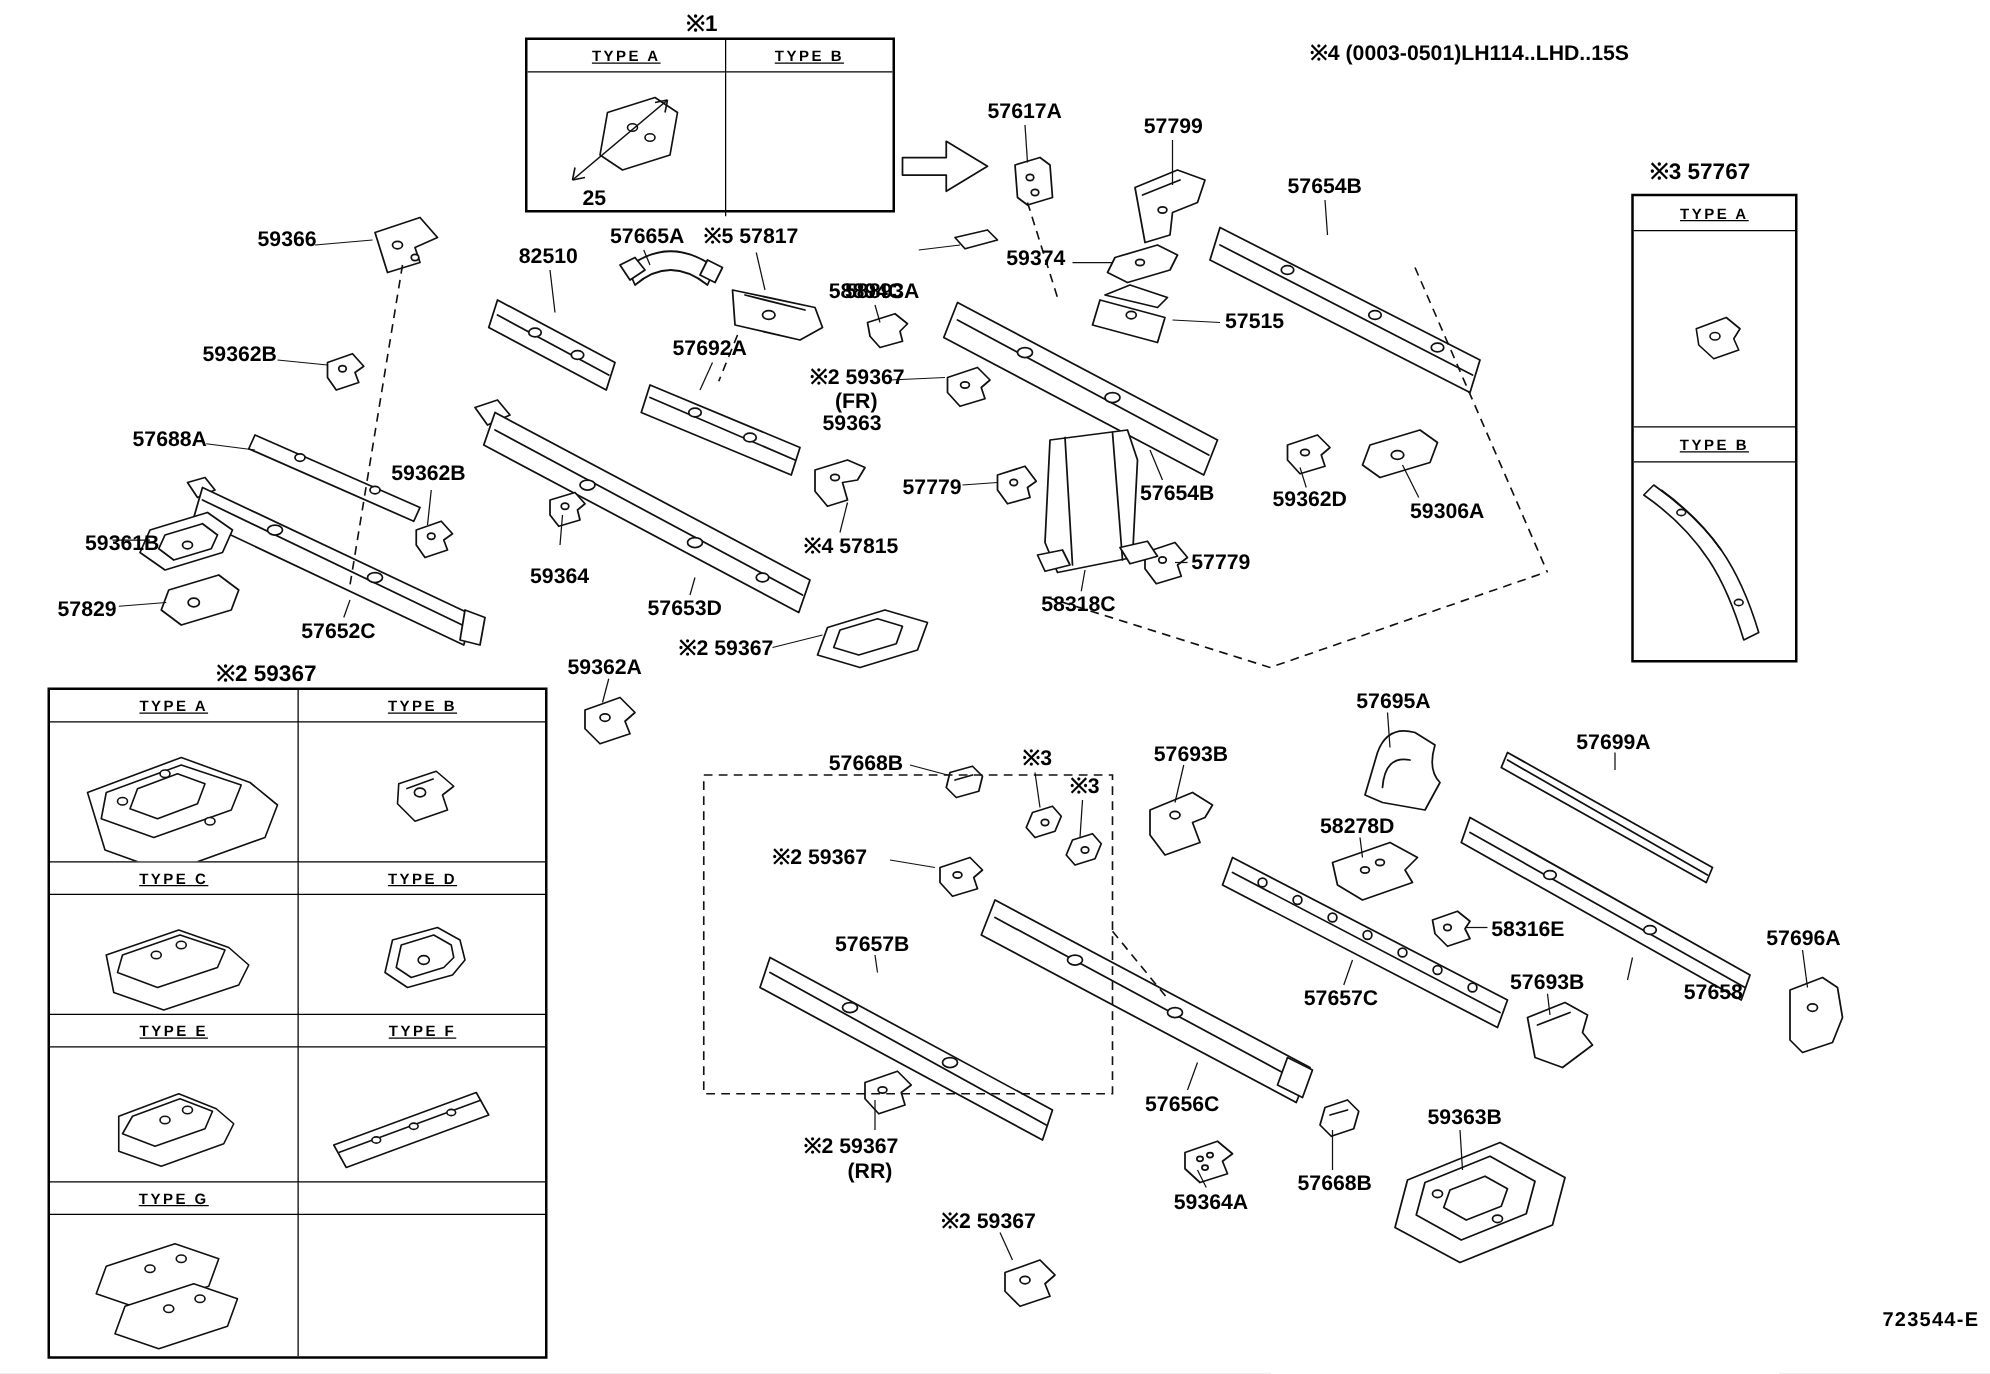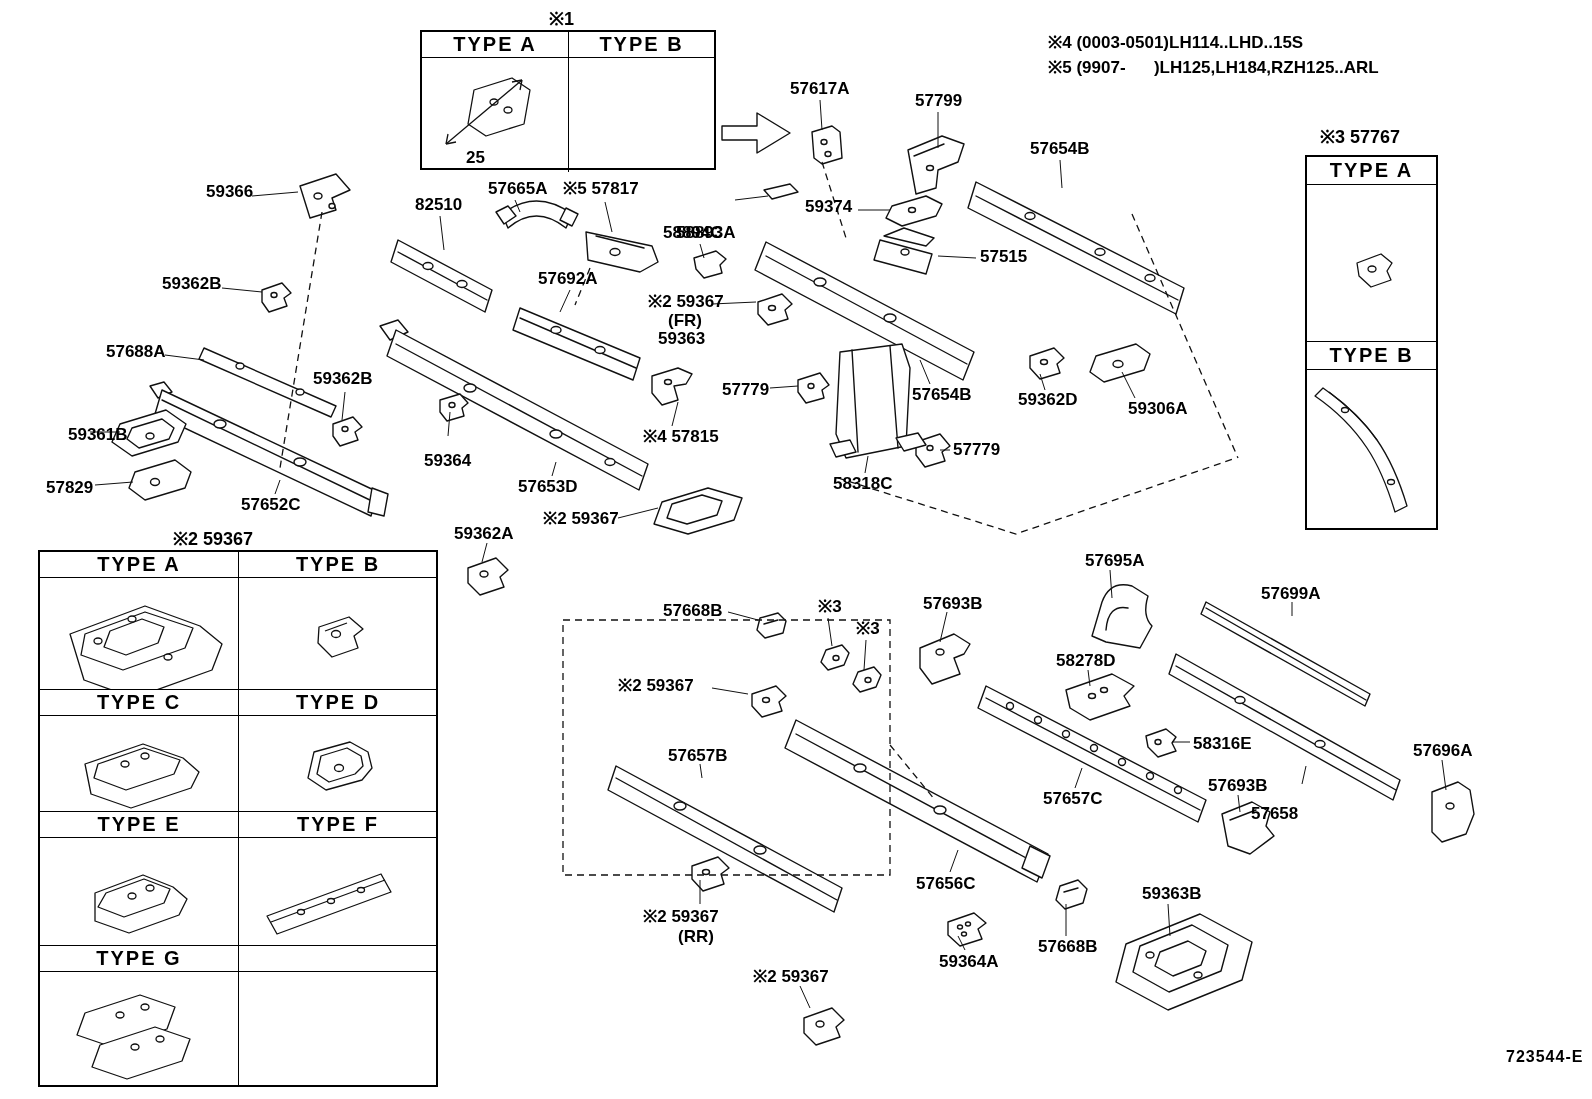--- a/index.html
+++ b/index.html
@@ -7,29 +7,29 @@
   #stage{position:relative;width:1592px;height:1099px;background:#ffffff;
          font-family:"Liberation Sans",sans-serif;color:#000;overflow:hidden;}
   #art{position:absolute;left:0;top:0;}
   .part-label{position:absolute;font-size:17px;font-weight:bold;white-space:pre;line-height:1.05;}
   .note-line{position:absolute;font-size:17px;font-weight:bold;white-space:pre;}
   .inset-title{position:absolute;font-size:18px;font-weight:bold;white-space:pre;}
   .drawing-number{position:absolute;font-size:16px;font-weight:bold;letter-spacing:1px;}
 
   
   .inset{position:absolute;border:2px solid #000;background:#fff;}
-  .hdr{font-size:20px;font-weight:bold;text-align:center;display:flex;
-       align-items:center;justify-content:center;letter-spacing:2px;}
+  .hdr{font-size:12px;font-weight:bold;text-align:center;display:flex;
+       align-items:center;justify-content:center;letter-spacing:2px;text-decoration:underline;}
 
   
   #top-inset{left:420px;top:30px;width:296px;height:140px;display:grid;
              grid-template-columns:1fr 1fr;grid-template-rows:26px 1fr;}
   #top-inset .hdr{border-bottom:1.5px solid #000;}
   #top-inset .c1{border-right:1.5px solid #000;}
-  #top-inset .cell{position:relative;}
+  #top-inset .cell{position:relative;padding-left:12px;}
   #top-inset .dim{position:absolute;font-size:17px;font-weight:bold;}
 
   
   #left-inset{left:38px;top:550px;width:400px;height:537px;display:grid;
               grid-template-columns:1fr 1fr;
               grid-template-rows:26px 112px 26px 96px 26px 108px 26px 1fr;}
   #left-inset > div{border-right:1.5px solid #000;border-bottom:1.5px solid #000;position:relative;}
   #left-inset > div:nth-child(2n){border-right:none;}
   #left-inset > div.lastrow{border-bottom:none;}
   #left-inset .cell{display:flex;align-items:center;justify-content:center;}
@@ -421,21 +421,20 @@
           <path d="M60,72 l55,-18 l35,12 l-8,22 l-55,18 l-35,-12 z"></path>
           <ellipse cx="95" cy="74" rx="4" ry="3"></ellipse>
             <ellipse cx="120" cy="66" rx="4" ry="3"></ellipse>
         </g>
       </svg>
     </div>
     <div class="cell lastrow"></div>
   </div>
 
   <div class="note-line" style="left:1048px;top:30px;">※4 (0003-0501)LH114..LHD..15S</div>
-  <div class="note-line" style="left:1048px;top:55px;">※5 (9907-      )LH125,LH184,RZH125..ARL</div>
   <div class="drawing-number" style="left:1506px;top:1048px;">723544-E</div>
 
   <div id="labels-layer" style="position:absolute;left:0;top:0;width:100%;height:100%;">
       <div class="part-label" style="left: 790px; top: 80px;">57617A</div>
       <div class="part-label" style="left: 915px; top: 92px;">57799</div>
       <div class="part-label" style="left: 1030px; top: 140px;">57654B</div>
       <div class="part-label" style="left: 206px; top: 183px;">59366</div>
       <div class="part-label" style="left: 415px; top: 196px;">82510</div>
       <div class="part-label" style="left: 488px; top: 180px;">57665A</div>
       <div class="part-label" style="left: 563px; top: 180px;">※5 57817</div>
@@ -469,21 +468,21 @@
       <div class="part-label" style="left: 818px; top: 598px;">※3</div>
       <div class="part-label" style="left: 856px; top: 620px;">※3</div>
       <div class="part-label" style="left: 923px; top: 595px;">57693B</div>
       <div class="part-label" style="left: 1261px; top: 585px;">57699A</div>
       <div class="part-label" style="left: 1056px; top: 652px;">58278D</div>
       <div class="part-label" style="left: 618px; top: 677px;">※2 59367</div>
       <div class="part-label" style="left: 668px; top: 747px;">57657B</div>
       <div class="part-label" style="left: 1193px; top: 735px;">58316E</div>
       <div class="part-label" style="left: 1413px; top: 742px;">57696A</div>
       <div class="part-label" style="left: 1208px; top: 777px;">57693B</div>
-      <div class="part-label" style="left: 1251px; top: 785px; margin-top: 20px;">57658</div>
+      <div class="part-label" style="left: 1347px; top: 785px;">57658</div>
       <div class="part-label" style="left: 1043px; top: 790px;">57657C</div>
       <div class="part-label" style="left: 916px; top: 875px;">57656C</div>
       <div class="part-label" style="left: 643px; top: 908px;">※2 59367</div>
       <div class="part-label" style="left: 678px; top: 928px;">(RR)</div>
       <div class="part-label" style="left: 1142px; top: 885px;">59363B</div>
       <div class="part-label" style="left: 939px; top: 953px;">59364A</div>
       <div class="part-label" style="left: 1038px; top: 938px;">57668B</div>
       <div class="part-label" style="left: 753px; top: 968px;">※2 59367</div>
     </div>
 

